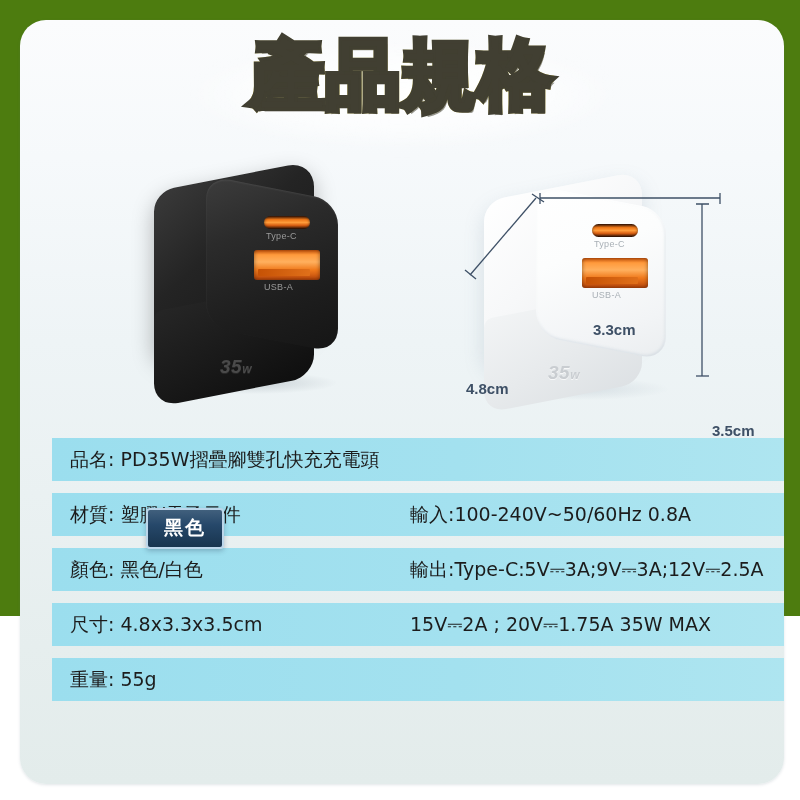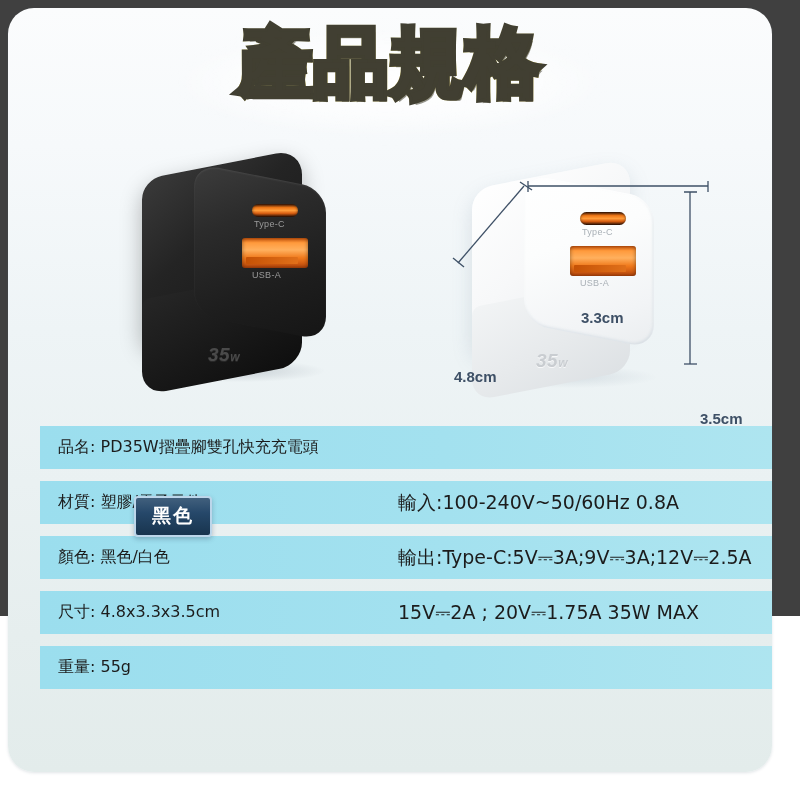--- a/index.html
+++ b/index.html
@@ -8,22 +8,22 @@
     width: 800px;
     height: 800px;
     overflow: hidden;
     font-family: "Liberation Sans", "DejaVu Sans", sans-serif;
   }
 
   #page {
     position: relative;
     width: 800px;
     height: 616px;
-    background: #404040;
-    padding: 8px;
+    background: #4d7c0f;
+    padding: 20px;
   }
 
   #card {
     position: relative;
     width: 764px;
     height: 764px;
     border-radius: 26px;
     overflow: hidden;
     background: linear-gradient(180deg,
         #fbfcfd 0%,
@@ -249,21 +249,21 @@
     height: 43px;
     background: linear-gradient(90deg, #9bdeee 0%, #a3e1ef 55%, #aee5f0 100%);
     margin-bottom: 12px;
     padding-left: 18px;
   }
   .spec-row:last-child { margin-bottom: 0; }
   .cell-left {
     width: 340px;
     flex: 0 0 340px;
     color: #1c1c1c;
-    font-size: 16px;
+    font-size: 19px;
     font-family: "DejaVu Sans", "Liberation Sans", sans-serif;
     white-space: nowrap;
   }
   .cell-right {
     color: #1c1c1c;
     font-size: 19px;
     font-family: "DejaVu Sans", "Liberation Sans", sans-serif;
     white-space: nowrap;
   }
   .full-cell { width: auto; flex: 1; }

